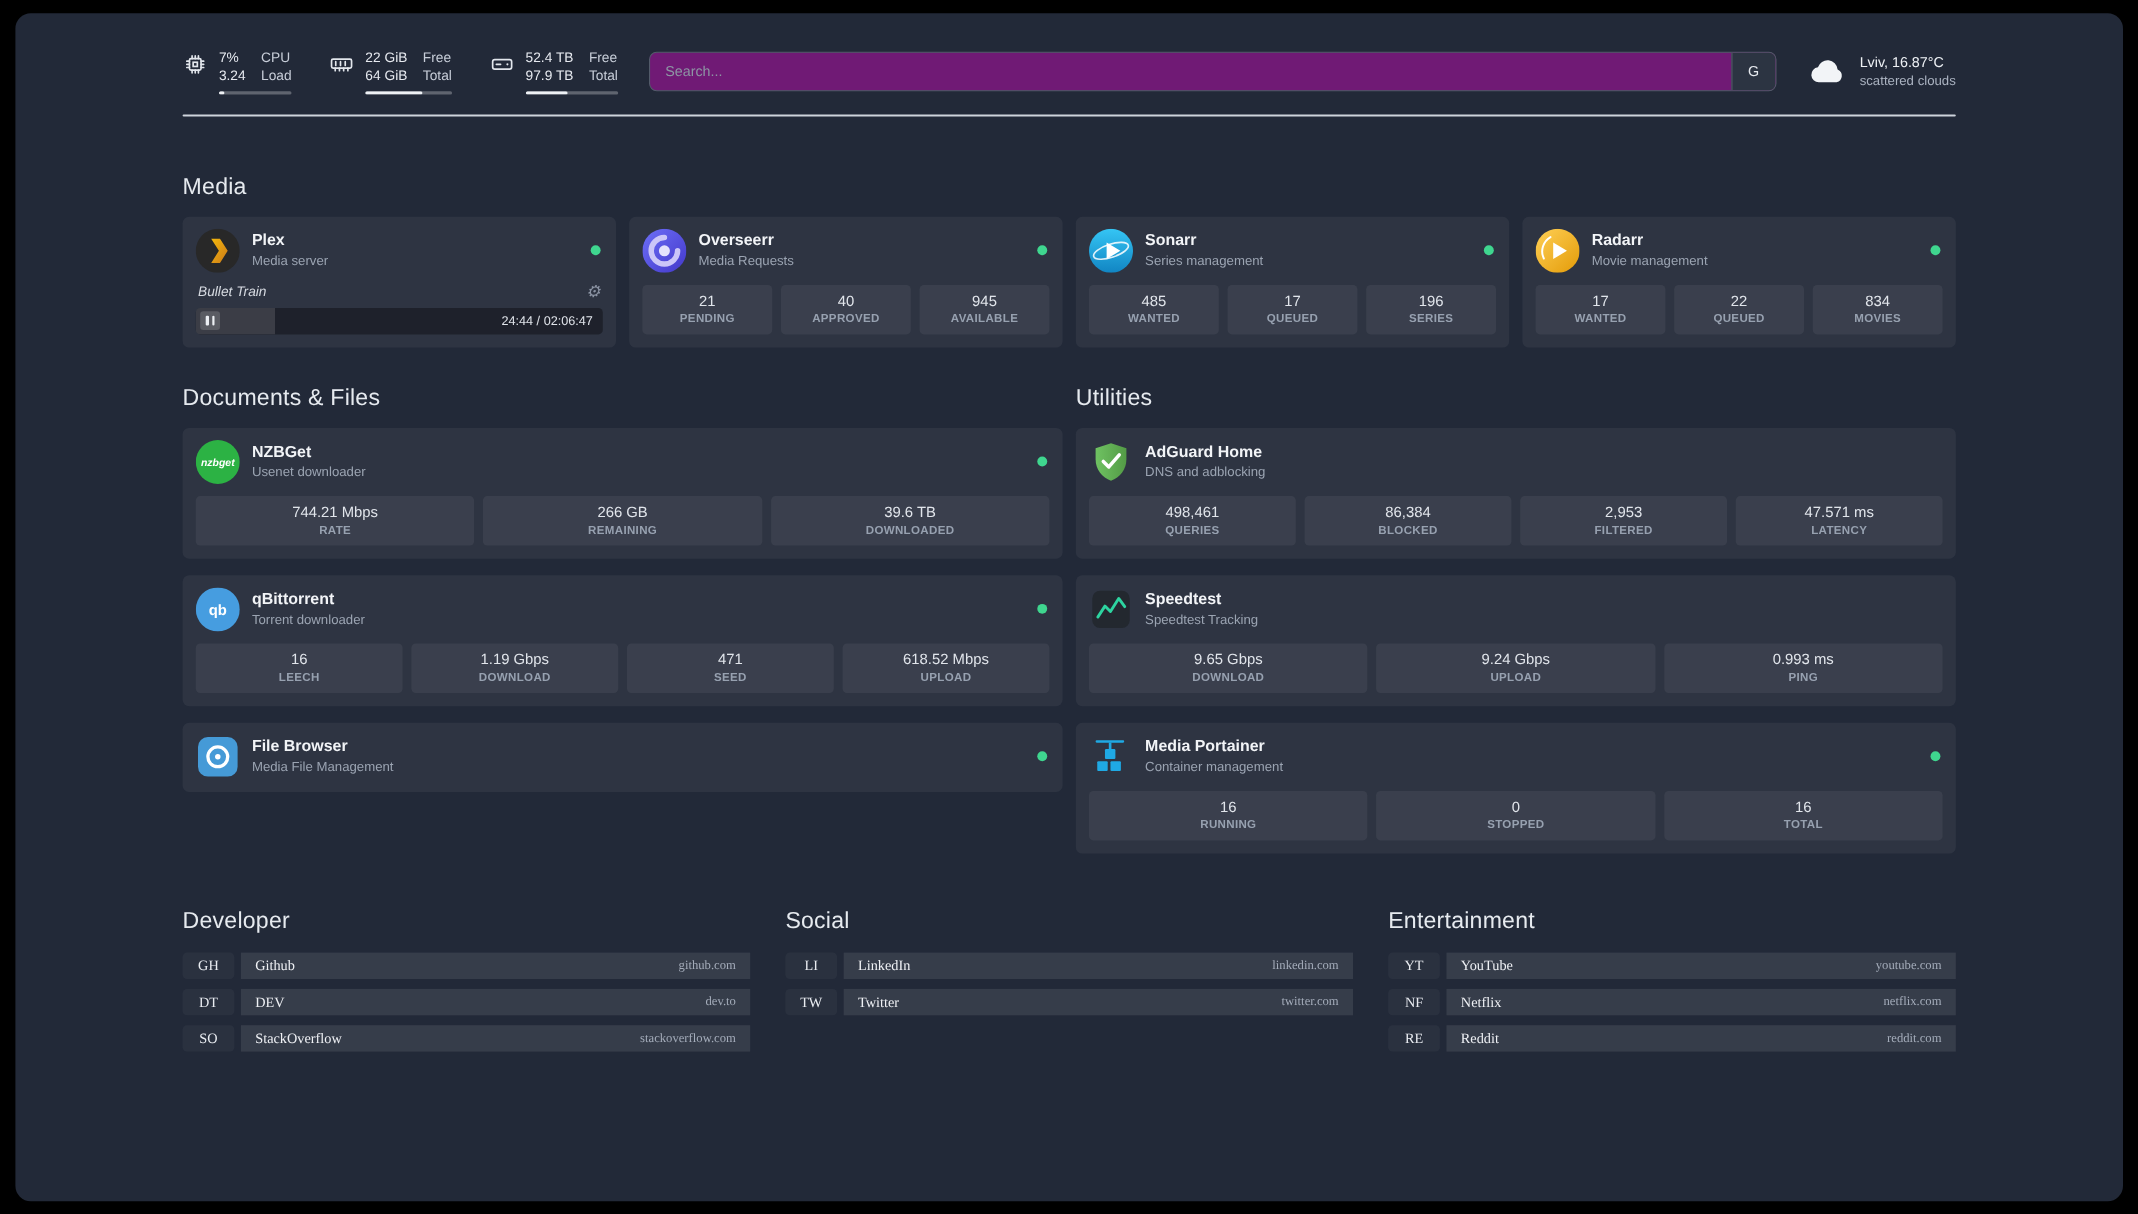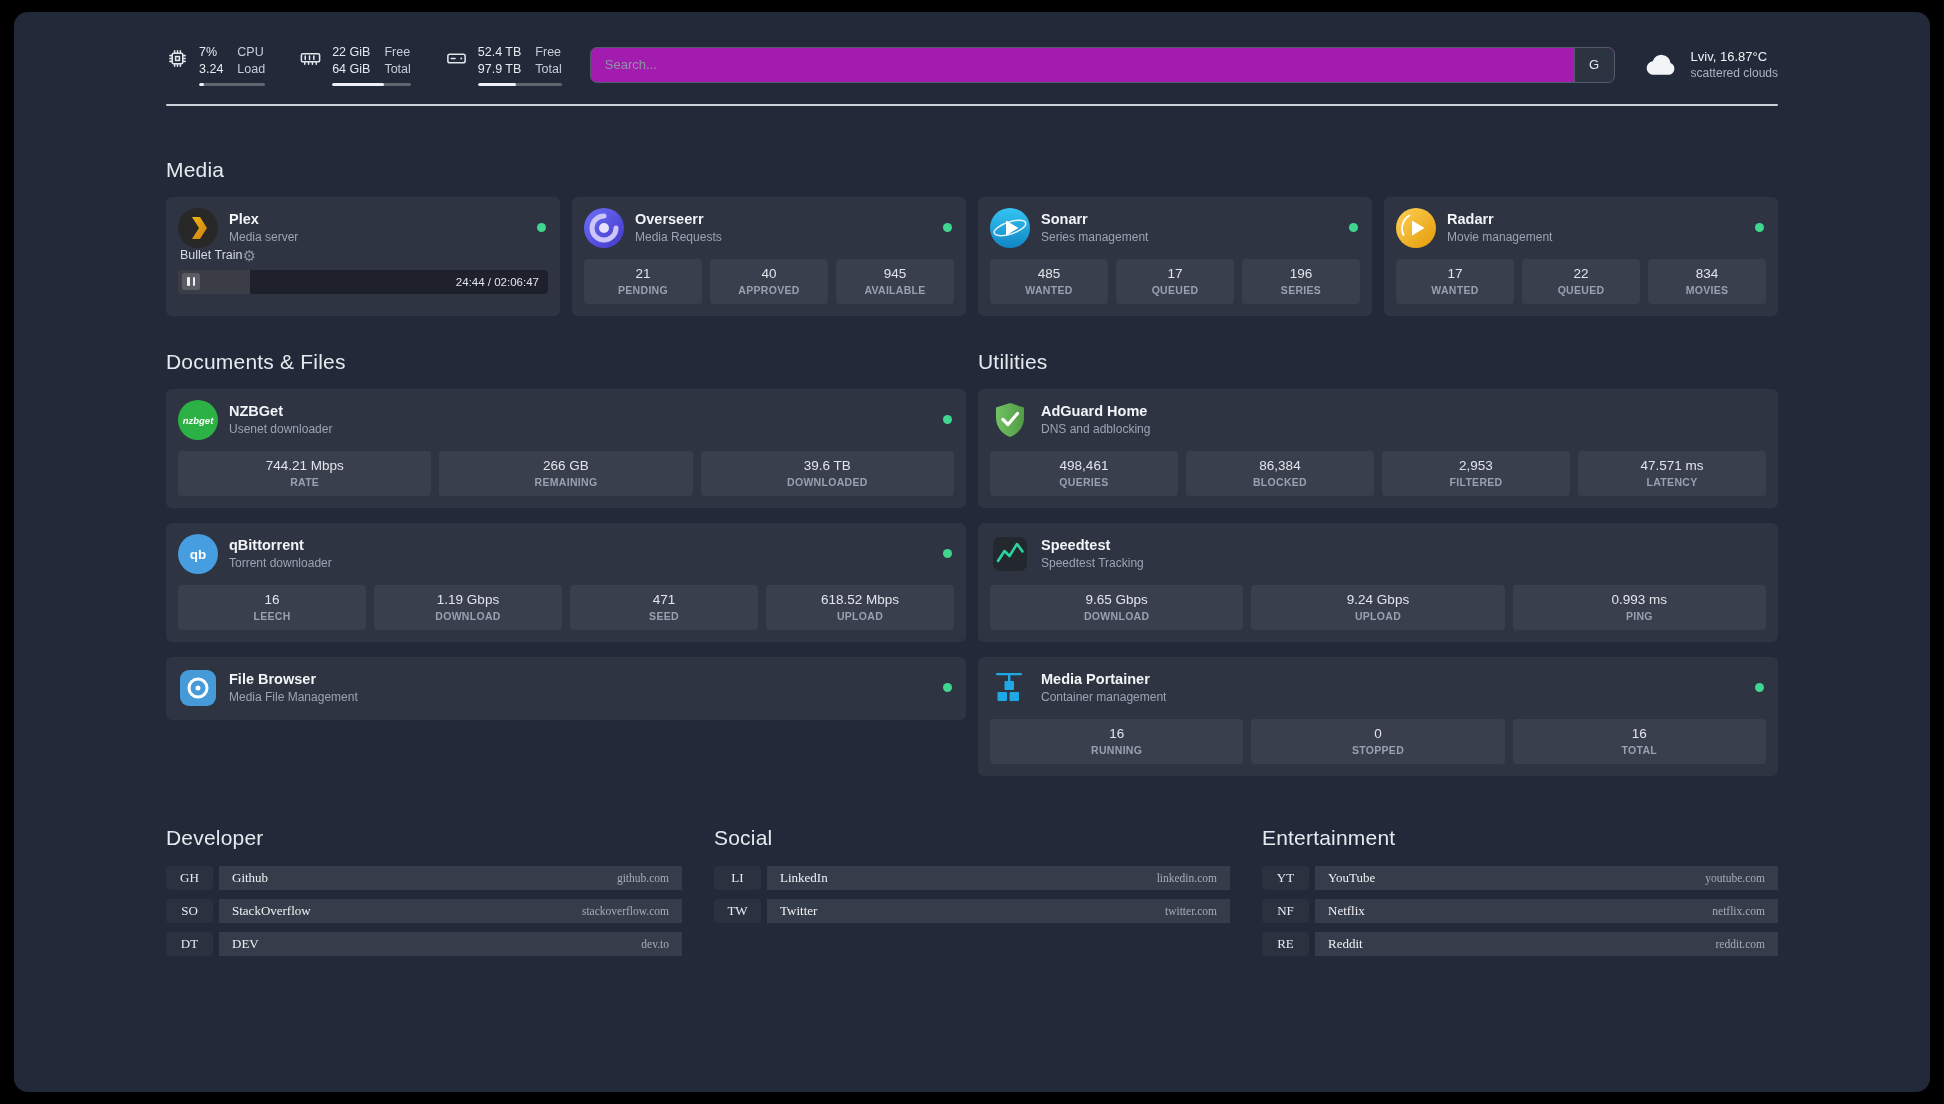--- a/index.html
+++ b/index.html
@@ -30,21 +30,21 @@
   .res-col.dim .res-text { color: #c7cdd8; }
   .res-bar {
     margin-top: 5px; height: 3px; border-radius: 2px;
     background: rgba(255,255,255,0.28); position: relative; overflow: hidden;
   }
   .res-bar i { display: block; position: absolute; left: 0; top: 0; bottom: 0; background: #eef1f5; border-radius: 2px; }
 
   .search {
     flex: 1; margin: 0 28px; height: 36px;
     display: flex; align-items: stretch;
-    background: #a21caf; border: 1px solid #525b69; border-radius: 7px;
+    background: #701a75; border: 1px solid #525b69; border-radius: 7px;
     overflow: hidden;
   }
   .search input {
     flex: 1; background: transparent; border: 0; outline: none;
     color: #d6dbe3; font-size: 13px; padding: 0 14px;
     font-family: "Liberation Sans", sans-serif;
   }
   .search input::placeholder { color: #8d95a4; }
   .search .provider {
     width: 40px; border: 0; border-left: 1px solid #525b69;
@@ -84,21 +84,21 @@
 
   .stats { display: flex; gap: 8px; margin-top: 11px; }
   .stat {
     flex: 1; text-align: center; border-radius: 4px;
     background: rgba(255,255,255,0.06); padding: 7px 2px 8px 2px;
   }
   .stat-value { font-size: 13.5px; color: #e1e5eb; }
   .stat-label { font-size: 10.5px; font-weight: 700; color: #97a1b0; margin-top: 3px; letter-spacing: 0.3px; }
 
   
-  .np-row { display: flex; align-items: center; padding: 0 2px; }
+  .np-row { display: flex; align-items: center; justify-content: space-between; margin-top: 10px; padding: 0 2px; font-style: italic; }
   .np-title { font-size: 12.5px; color: #d6dae1; }
   .gear { color: #8b93a3; font-size: 15px; line-height: 1; cursor: pointer; }
   .player {
     margin-top: 7px; height: 24px; border-radius: 4px;
     background: rgba(0,0,0,0.35); position: relative;
     display: flex; align-items: center; overflow: hidden; cursor: pointer;
   }
   .player-fill { position: absolute; left: 0; top: 0; bottom: 0; background: rgba(255,255,255,0.13); }
   .pause {
     position: relative; margin-left: 4px; width: 18px; height: 17px;
@@ -557,31 +557,31 @@
     <section>
       <h2 class="section-title bm-head">Developer</h2>
       <div class="bm-row">
         <span class="bm-abbr">GH</span>
         <span class="bm-pill">
           <span class="bm-name">Github</span>
           <span class="bm-domain">github.com</span>
         </span>
       </div>
       <div class="bm-row">
+        <span class="bm-abbr">DT</span>
+        <span class="bm-pill">
+          <span class="bm-name">DEV</span>
+          <span class="bm-domain">dev.to</span>
+        </span>
+      </div>
+      <div class="bm-row">
         <span class="bm-abbr">SO</span>
         <span class="bm-pill">
           <span class="bm-name">StackOverflow</span>
           <span class="bm-domain">stackoverflow.com</span>
-        </span>
-      </div>
-      <div class="bm-row">
-        <span class="bm-abbr">DT</span>
-        <span class="bm-pill">
-          <span class="bm-name">DEV</span>
-          <span class="bm-domain">dev.to</span>
         </span>
       </div>
     </section>
 
     <section>
       <h2 class="section-title bm-head">Social</h2>
       <div class="bm-row">
         <span class="bm-abbr">LI</span>
         <span class="bm-pill">
           <span class="bm-name">LinkedIn</span>

